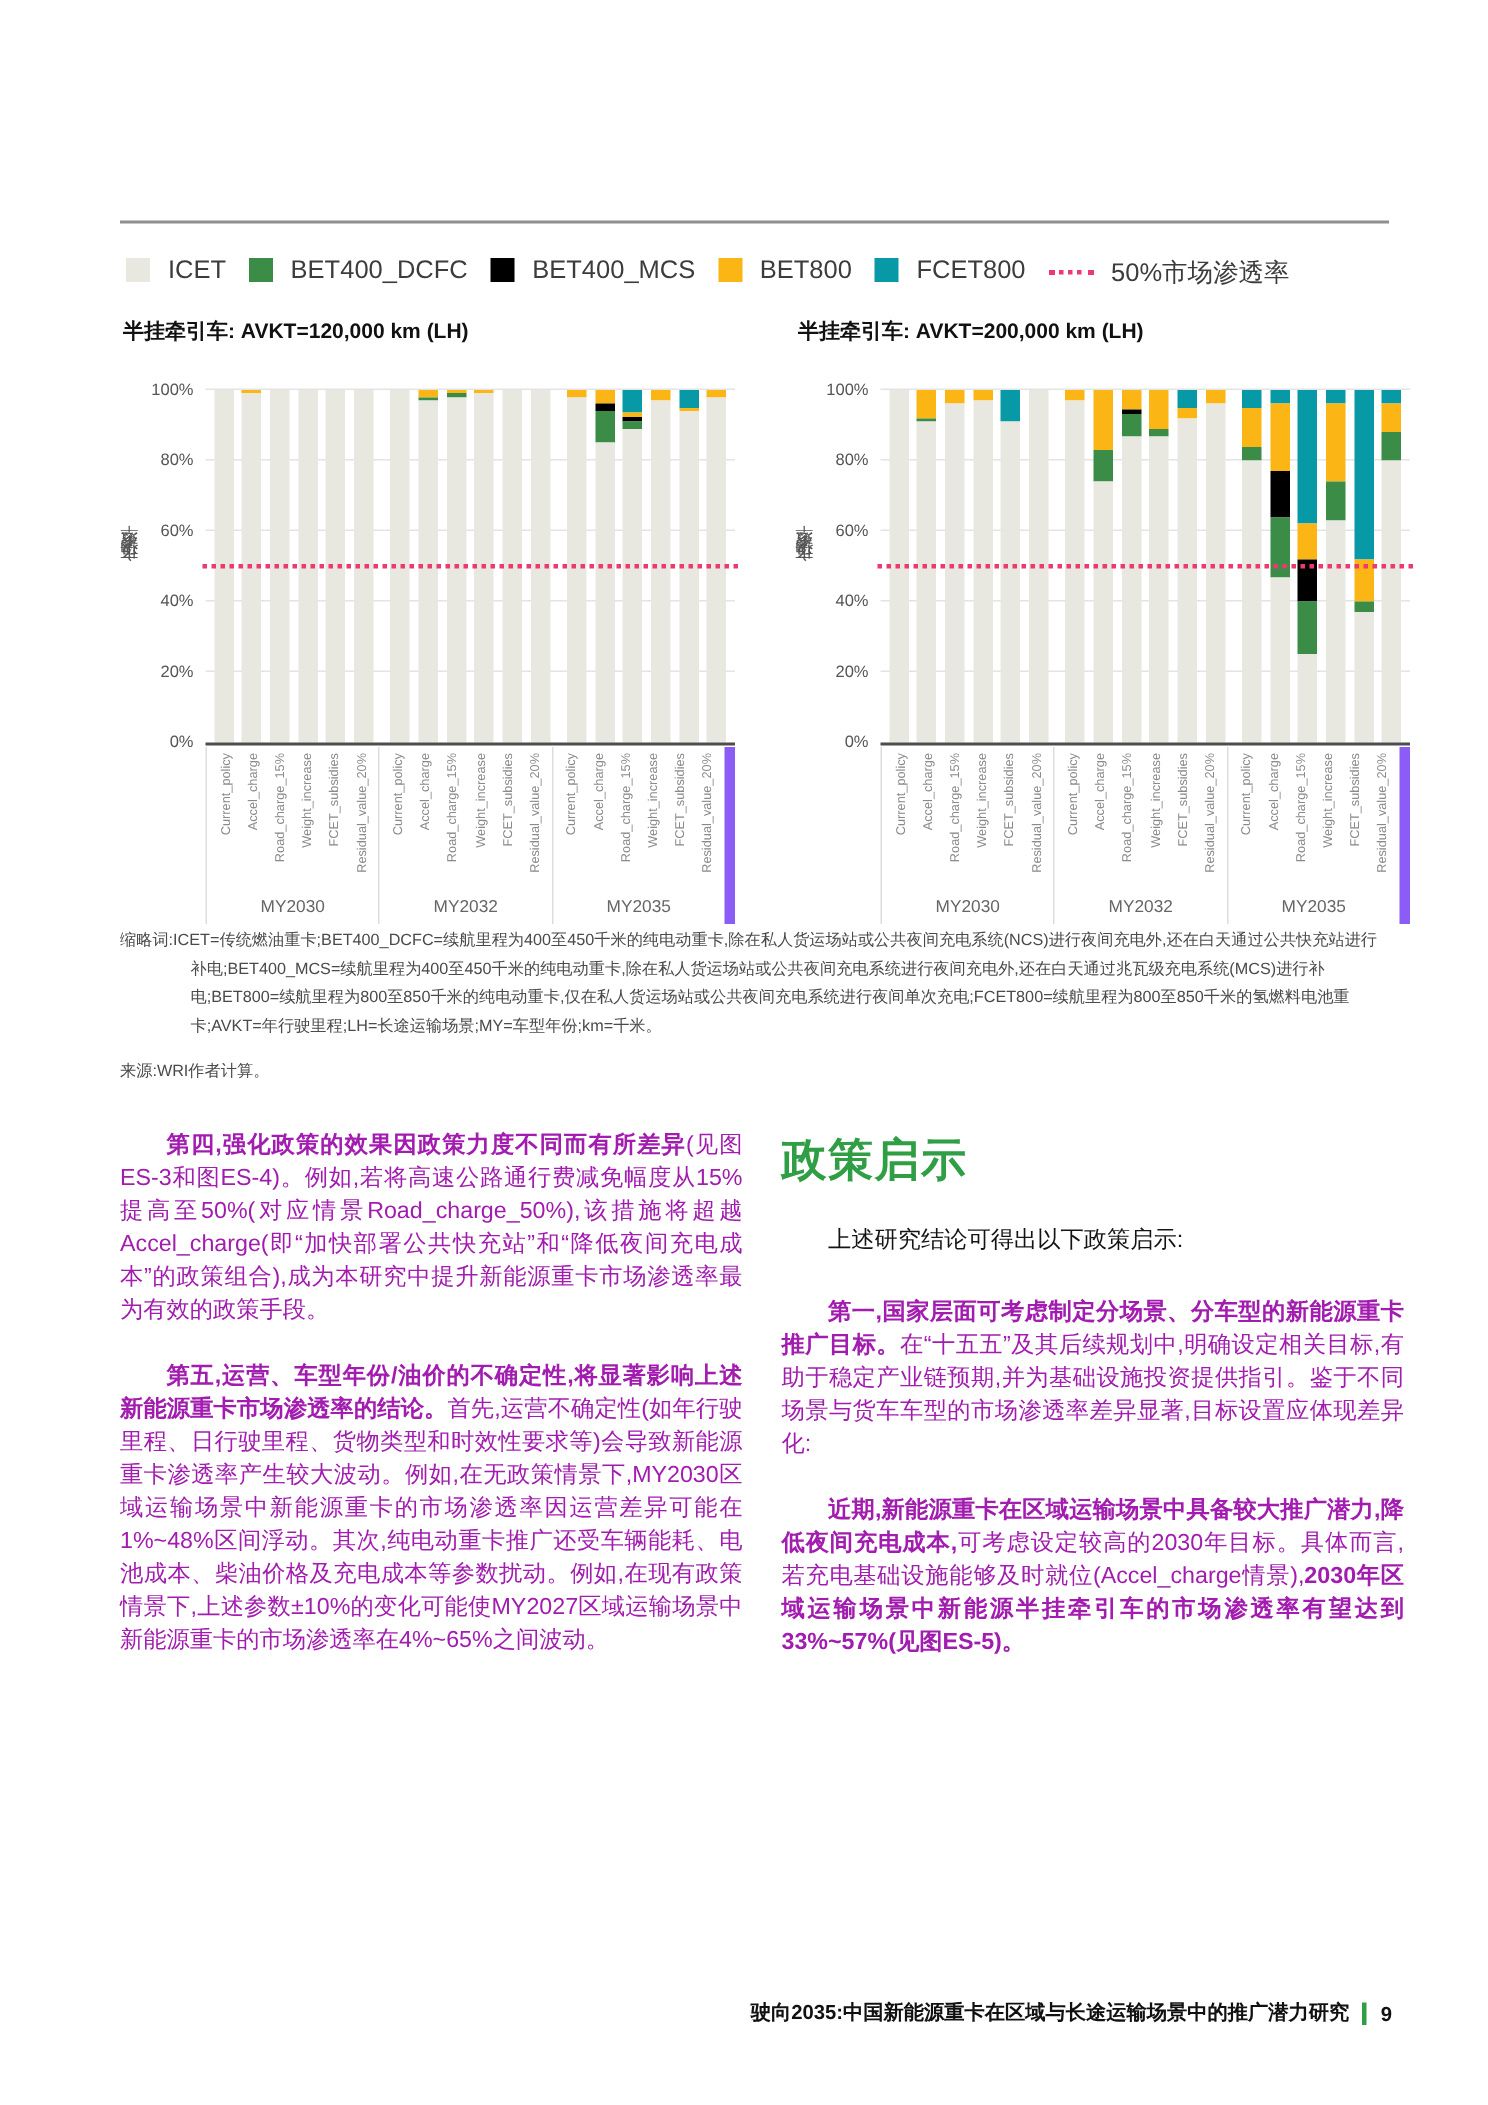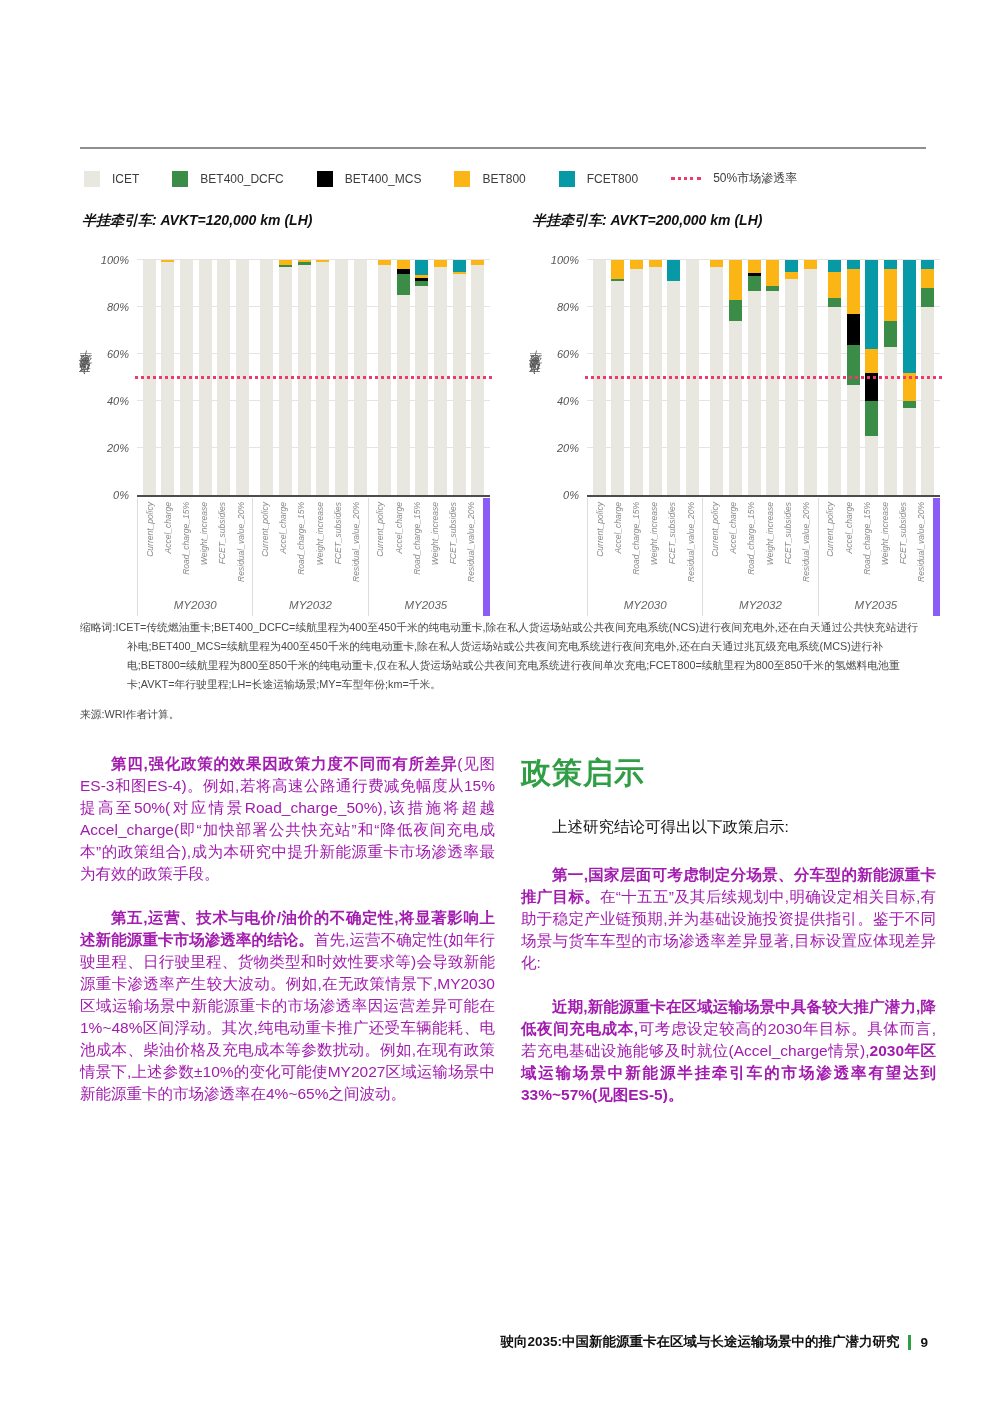--- a/index.html
+++ b/index.html
@@ -8,28 +8,28 @@
 
   
   .fig-header{position:absolute;top:109px;left:80px;right:66px;display:flex;align-items:flex-start;gap:10px;
               font-size:16px;font-weight:bold;line-height:22px;}
   .fig-tag{color:#2f9e44;white-space:nowrap;}
   .fig-sep{color:#9fae9f;font-weight:normal;}
   .fig-title{color:#111;}
   .rule{position:absolute;top:147px;left:80px;right:66px;height:2px;background:#8f8f8f;}
 
   
-  .legend{position:absolute;top:170px;left:84px;display:flex;align-items:center;gap:33px;
-          font-size:12px;color:#3c3c3c;}
+  .legend{position:absolute;top:170px;left:84px;display:flex;align-items:flex-start;gap:15px;
+          font-size:17px;color:#3c3c3c;}
   .legend-item{display:flex;align-items:center;gap:12px;}
   .swatch{width:16px;height:16px;flex:0 0 auto;}
   .ref-swatch{width:30px;height:0;border-top:3.5px dotted #ec3a6e;flex:0 0 auto;}
 
   
-  .charts{position:absolute;top:212px;left:78px;width:862px;display:flex;gap:38px;font-style:italic;}
+  .charts{position:absolute;top:212px;left:78px;width:862px;display:flex;gap:38px;}
   .panel{flex:1;min-width:0;}
   .chart-title{font-size:14px;font-weight:bold;color:#111;margin:0 0 30px 4px;}
   .chart-area{display:flex;align-items:flex-start;}
   .ylabel{width:17px;height:235px;display:flex;align-items:center;justify-content:center;}
   .ylabel span{writing-mode:vertical-rl;transform:rotate(180deg);font-size:12px;color:#555;letter-spacing:3px;}
   .yticks{width:42px;height:235px;position:relative;font-size:11px;color:#555;flex:0 0 auto;}
   .ytick{position:absolute;right:8px;transform:translateY(50%);}
   .plot-col{flex:1;min-width:0;}
   .plot{position:relative;height:235px;}
   .grid{position:absolute;left:0;right:0;height:1px;background:#e4e4e4;z-index:0;}
@@ -478,21 +478,21 @@
     </div>
 
   <div class="footnote">
     <p class="abbr">缩略词:ICET=传统燃油重卡;BET400_DCFC=续航里程为400至450千米的纯电动重卡,除在私人货运场站或公共夜间充电系统(NCS)进行夜间充电外,还在白天通过公共快充站进行补电;BET400_MCS=续航里程为400至450千米的纯电动重卡,除在私人货运场站或公共夜间充电系统进行夜间充电外,还在白天通过兆瓦级充电系统(MCS)进行补电;BET800=续航里程为800至850千米的纯电动重卡,仅在私人货运场站或公共夜间充电系统进行夜间单次充电;FCET800=续航里程为800至850千米的氢燃料电池重卡;AVKT=年行驶里程;LH=长途运输场景;MY=车型年份;km=千米。</p>
     <p class="src">来源:WRI作者计算。</p>
   </div>
 
   <div class="bodywrap">
     <div class="col" id="col-left">
         <p class="para"><span class="b">第四,强化政策的效果因政策力度不同而有所差异</span><span>(见图ES-3和图ES-4)。例如,若将高速公路通行费减免幅度从15%提高至50%(对应情景Road_charge_50%),该措施将超越Accel_charge(即“加快部署公共快充站”和“降低夜间充电成本”的政策组合),成为本研究中提升新能源重卡市场渗透率最为有效的政策手段。</span></p>
-        <p class="para"><span class="b">第五,运营、技术与电价/油价的不确定性,将显著影响上述新能源重卡市场渗透率的结论。</span><span>首先,运营不确定性(如年行驶里程、日行驶里程、货物类型和时效性要求等)会导致新能源重卡渗透率产生较大波动。例如,在无政策情景下,MY2030区域运输场景中新能源重卡的市场渗透率因运营差异可能在1%~48%区间浮动。其次,纯电动重卡推广还受车辆能耗、电池成本、柴油价格及充电成本等参数扰动。例如,在现有政策情景下,上述参数±10%的变化可能使MY2027区域运输场景中新能源重卡的市场渗透率在4%~65%之间波动。</span></p>
+        <p class="para"><span class="b">第五,运营、车型年份/油价的不确定性,将显著影响上述新能源重卡市场渗透率的结论。</span><span>首先,运营不确定性(如年行驶里程、日行驶里程、货物类型和时效性要求等)会导致新能源重卡渗透率产生较大波动。例如,在无政策情景下,MY2030区域运输场景中新能源重卡的市场渗透率因运营差异可能在1%~48%区间浮动。其次,纯电动重卡推广还受车辆能耗、电池成本、柴油价格及充电成本等参数扰动。例如,在现有政策情景下,上述参数±10%的变化可能使MY2027区域运输场景中新能源重卡的市场渗透率在4%~65%之间波动。</span></p>
       </div>
     <div class="col">
       <h2 class="policy-heading">政策启示</h2>
       <p class="intro">上述研究结论可得出以下政策启示:</p>
       <div id="col-right-paras">
           <p class="para"><span class="b">第一,国家层面可考虑制定分场景、分车型的新能源重卡推广目标。</span><span>在“十五五”及其后续规划中,明确设定相关目标,有助于稳定产业链预期,并为基础设施投资提供指引。鉴于不同场景与货车车型的市场渗透率差异显著,目标设置应体现差异化:</span></p>
           <p class="para"><span class="b">近期,新能源重卡在区域运输场景中具备较大推广潜力,降低夜间充电成本,</span><span>可考虑设定较高的2030年目标。具体而言,若充电基础设施能够及时就位(Accel_charge情景),</span><span class="b">2030年区域运输场景中新能源半挂牵引车的市场渗透率有望达到33%~57%(见图ES-5)。</span></p>
         </div>
     </div>
   </div>

